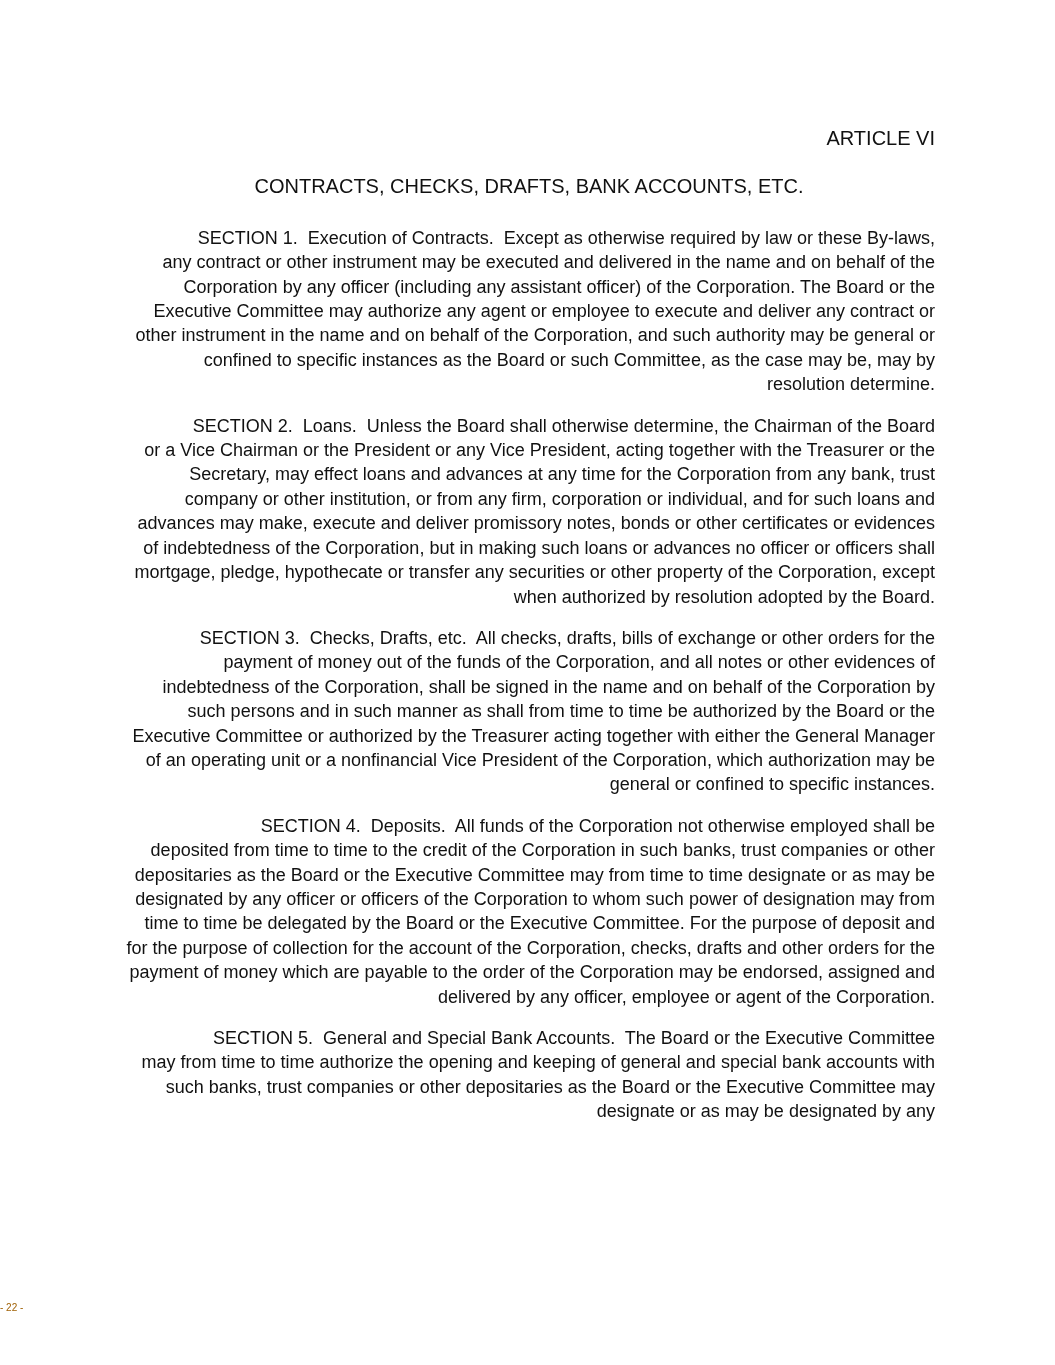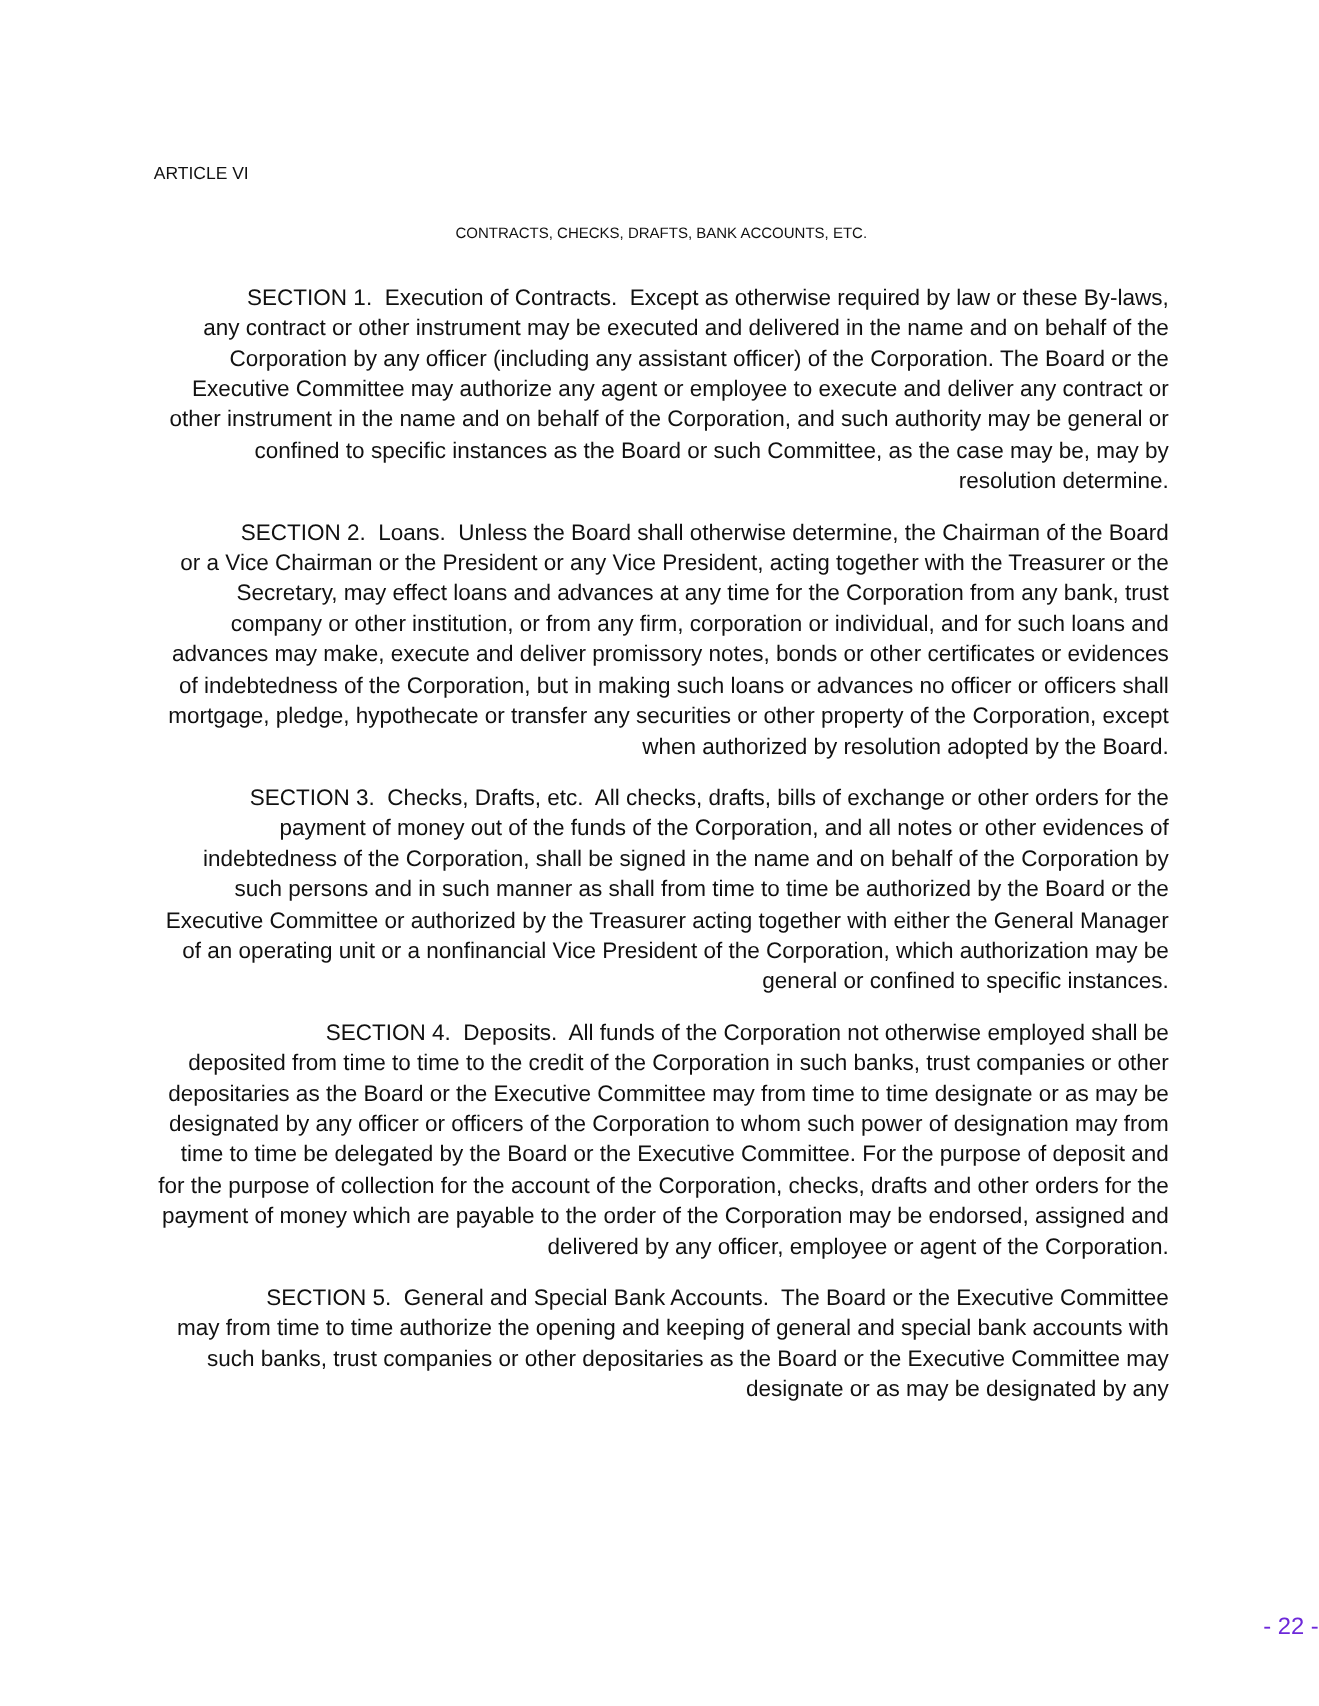--- a/index.html
+++ b/index.html
@@ -18,47 +18,47 @@
   }
   .content {
     position: absolute;
     top: 126px;
     left: 123px;
     width: 812px;
     font-size: 18px;
     line-height: 24.4px;
   }
   .doc-title {
-    text-align: left;
-    font-size: 14px;
+    text-align: right;
+    font-size: 20px;
     font-weight: normal;
     margin: 0 0 24px 0;
     white-space: pre-wrap;
   }
   .doc-subtitle {
     text-align: center;
-    font-size: 12px;
+    font-size: 20px;
     font-weight: normal;
     margin: 0 0 27px 0;
     white-space: pre-wrap;
   }
   .para {
     margin: 0 0 17px 0;
     text-indent: 62px;
     white-space: pre-wrap;
     text-align: right;
   }
   .page-number {
     position: absolute;
     bottom: 52px;
     left: 0;
     width: 100%;
-    text-align: right;
-    font-size: 19px;
-    color: #6d28d9;
+    text-align: left;
+    font-size: 10px;
+    color: #a16207;
   }
 </style>
 </head>
 <body>
 
 <div class="page">
   <div class="content">
     <div class="doc-title">ARTICLE VI</div>
     <div class="doc-subtitle">CONTRACTS, CHECKS, DRAFTS, BANK ACCOUNTS, ETC.</div>
     <p class="para">SECTION 1.  Execution of Contracts.  Except as otherwise required by law or these By-laws, any contract or other instrument may be executed and delivered in the name and on behalf of the Corporation by any officer (including any assistant officer) of the Corporation. The Board or the Executive Committee may authorize any agent or employee to execute and deliver any contract or other instrument in the name and on behalf of the Corporation, and such authority may be general or confined to specific instances as the Board or such Committee, as the case may be, may by resolution determine.</p>

